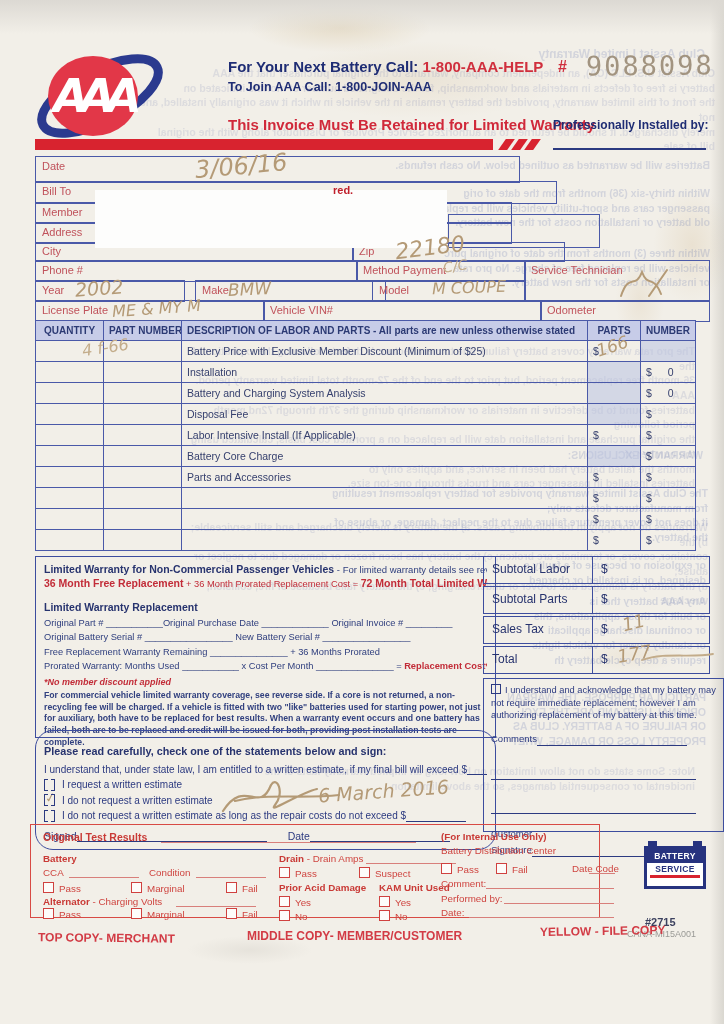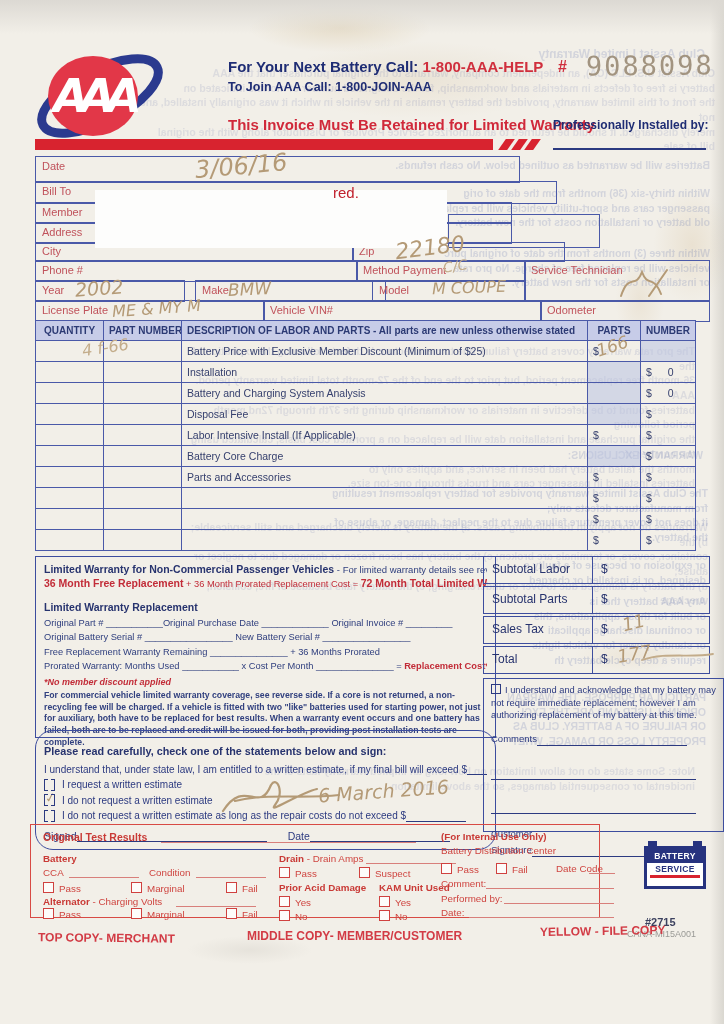--- a/index.html
+++ b/index.html
@@ -34,21 +34,21 @@
   .instby{font-size:12px;font-weight:bold;color:#1f2d74;}
   .redbar{background:#d8232f;height:11px;}
   .stripe{position:absolute;width:9px;height:11px;background:#d8232f;transform:skewX(-35deg);}
   .navyline{background:#2c3a80;height:2px;}
 
   
   .fbox{position:absolute;border:1.3px solid #4a59a8;z-index:2;background:transparent;}
   .flabel{position:absolute;left:6px;top:3px;font-size:11px;color:#c0525b;z-index:2;white-space:nowrap;}
   .hw{font-family:"DejaVu Sans",sans-serif;font-style:italic;color:#b49a76;z-index:4;position:absolute;white-space:nowrap;}
   .hw.faint{color:#c3ac8a;}
-  .remnant{position:absolute;z-index:4;font-size:15px;font-weight:normal;color:#c0202c;}
+  .remnant{position:absolute;z-index:4;font-size:11px;font-weight:bold;color:#c0202c;}
   .whitepatch{position:absolute;background:#fdfdfc;z-index:3;}
 
   
   table.items{position:absolute;left:35px;top:320px;width:660px;border-collapse:collapse;z-index:2;table-layout:fixed;}
   table.items th,table.items td{border:1.1px solid #4a59a8;padding:0 5px;font-size:10.5px;overflow:hidden;white-space:nowrap;}
   table.items th{background:#c7cce8;color:#2c3a74;font-size:10px;height:19px;text-align:left;}
   table.items th.cen{text-align:center;}
   table.items td{height:20px;color:#36406e;}
   td.money{color:#2c3a80;font-size:11px;}
   td.na{background:rgba(186,194,226,.55);}
@@ -435,21 +435,21 @@
     <span class="tr-txt" style="left:328px;top:42px;"><span class="rcb"></span><span>Suspect</span></span>
     <span class="tr-txt tr-bold" style="left:248px;top:57px;">Prior Acid Damage</span>
     <span class="tr-txt tr-bold" style="left:348px;top:57px;">KAM Unit Used</span>
     <span class="tr-txt" style="left:248px;top:71px;"><span class="rcb"></span><span>Yes</span></span>
     <span class="tr-txt" style="left:348px;top:71px;"><span class="rcb"></span><span>Yes</span></span>
     <span class="tr-txt" style="left:248px;top:85px;"><span class="rcb"></span><span>No</span></span>
     <span class="tr-txt" style="left:348px;top:85px;"><span class="rcb"></span><span>No</span></span>
 
     <span class="tr-txt" style="left:410px;top:38px;"><span class="rcb"></span><span>Pass</span></span>
     <span class="tr-txt" style="left:465px;top:38px;"><span class="rcb"></span><span>Fail</span></span>
-    <span class="tr-txt" style="left:517px;top:38px;padding-left:8px;">Date Code</span>
+    <span class="tr-txt" style="left:533px;top:38px;padding-left:8px;">Date Code</span>
     <div class="rline" style="left:558px;top:48px;width:26px;"></div>
     <span class="tr-txt" style="left:410px;top:53px;">Comment:</span>
     <div class="rline" style="left:455px;top:63px;width:128px;"></div>
     <span class="tr-txt" style="left:410px;top:68px;">Performed by:</span>
     <div class="rline" style="left:473px;top:78px;width:110px;"></div>
     <span class="tr-txt" style="left:410px;top:82px;">Date:</span>
     <div class="rline" style="left:438px;top:92px;width:145px;"></div>
   </div>
 
   <div class="bat" style="left:644px;top:841px;width:62px;height:44px;">

